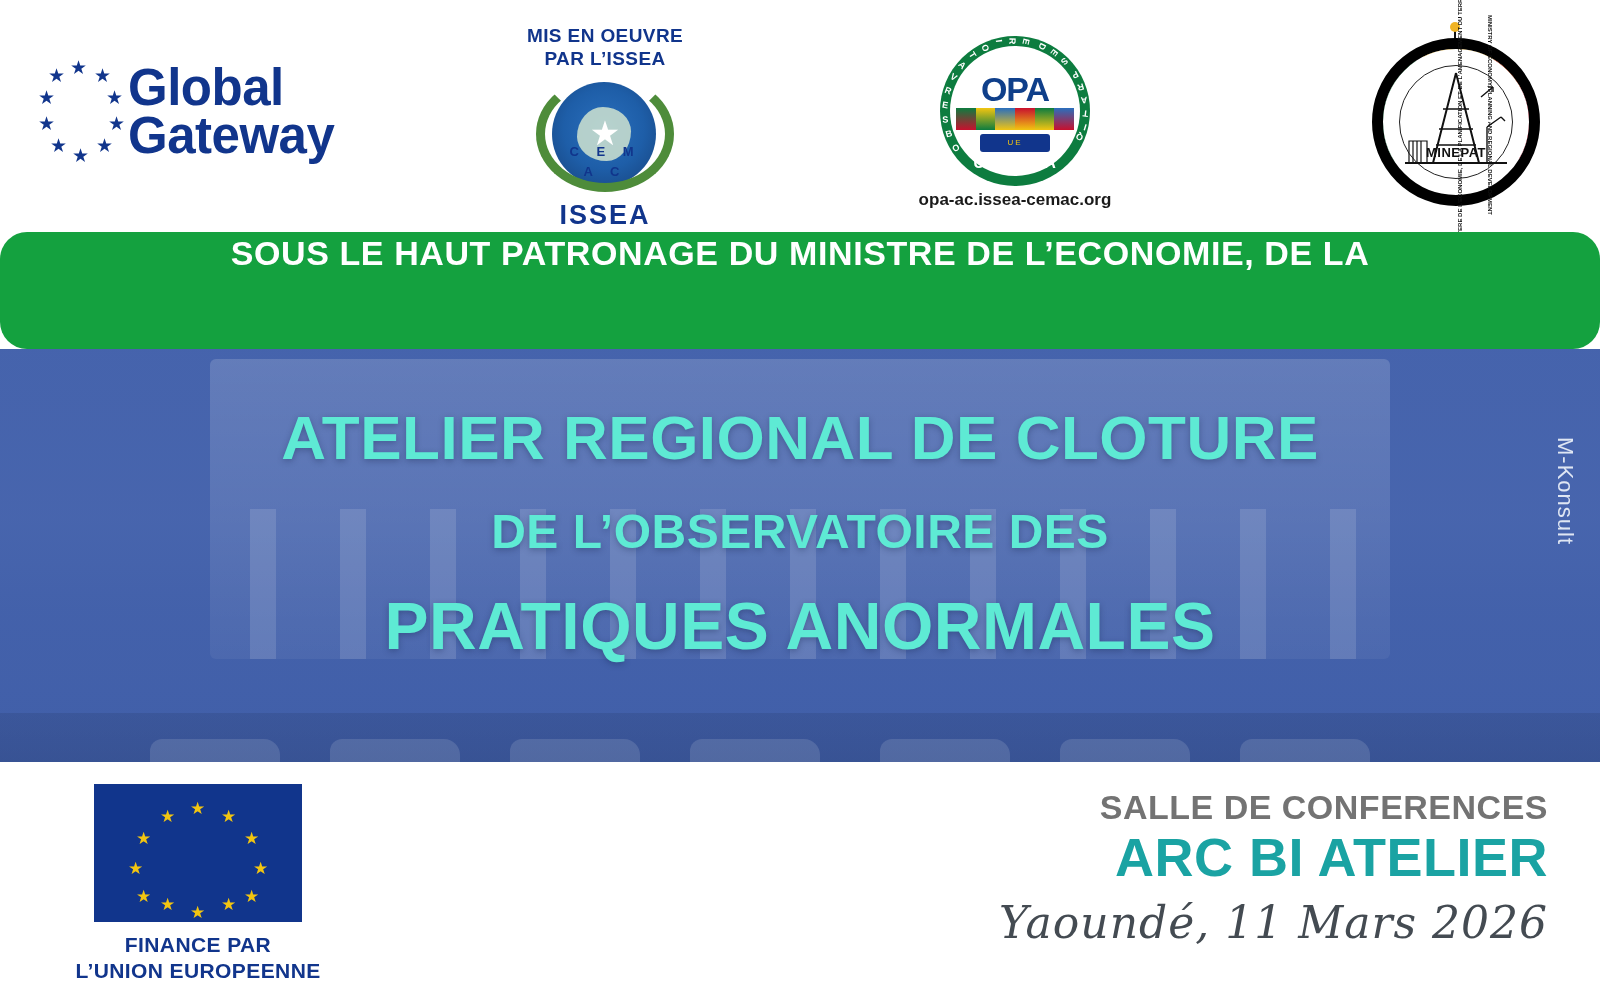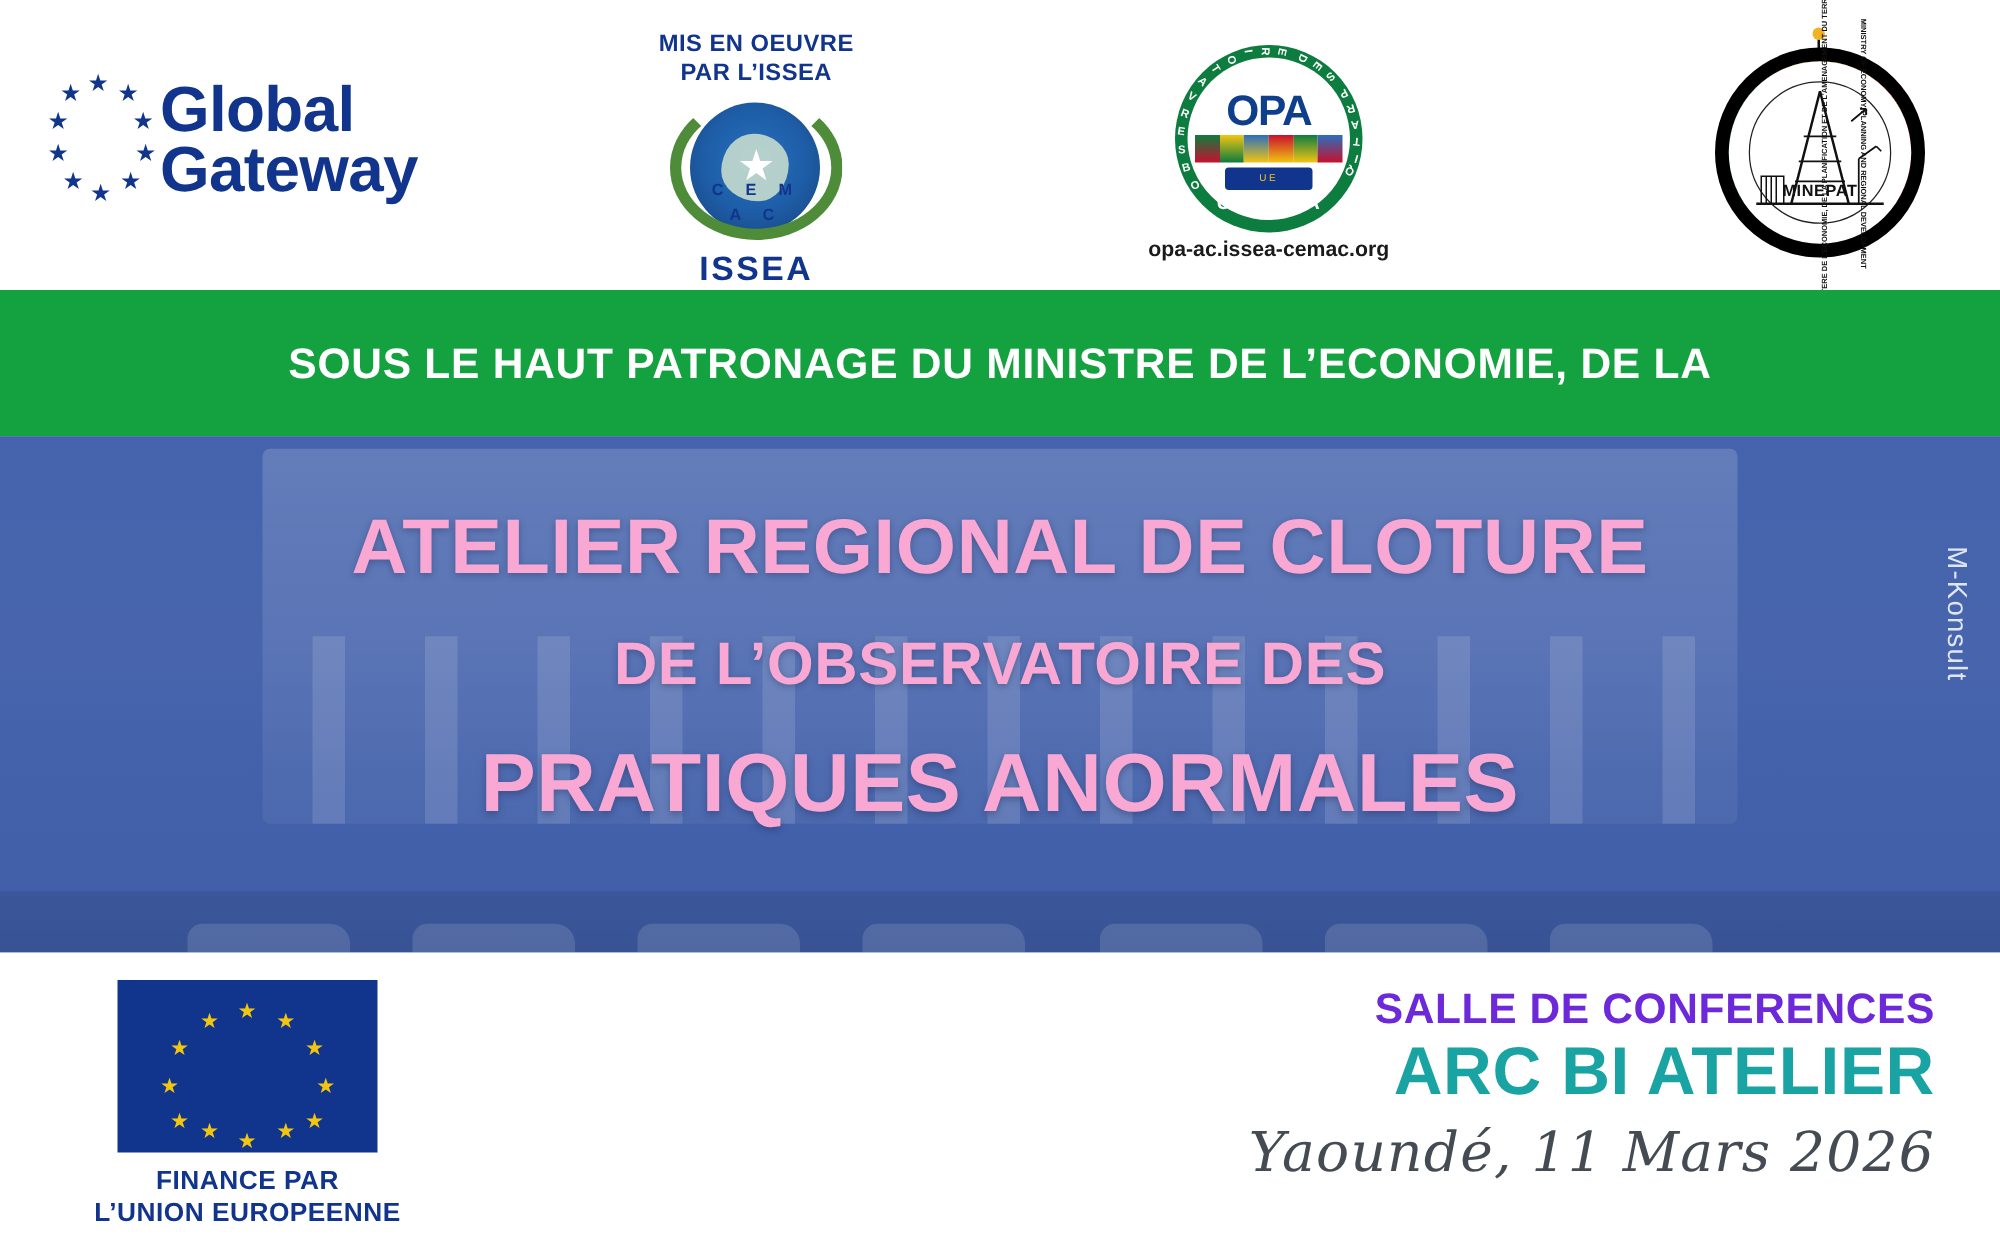--- a/index.html
+++ b/index.html
@@ -330,22 +330,23 @@
   }
 
   
   .green-band {
     position: absolute;
     left: 0; top: 232px;
     width: 1600px;
     height: 117px;
     background: #14a13f;
     display: flex;
-    align-items: center;
+    align-items: flex-start;
     justify-content: center;
+    border-radius: 27px;
   }
   .green-band-text {
     width: 1430px;
     text-align: center;
     color: #ffffff;
     font-weight: bold;
     font-size: 34px;
     line-height: 42px;
     letter-spacing: 0.6px;
   }
@@ -394,21 +395,21 @@
     bottom: 18px;
     width: 130px; height: 52px;
     border-radius: 12px 16px 6px 6px;
     background: rgba(255,255,255,0.13);
   }
   .hero-title {
     position: absolute;
     left: 0; top: 42px;
     width: 1600px;
     text-align: center;
-    color: #f9a8d4;
+    color: #5eead4;
     font-weight: bold;
     font-size: 64px;
     line-height: 94px;
     letter-spacing: 0.5px;
     text-shadow: 0 2px 6px rgba(20,35,75,0.35);
   }
   .hero-title .l1 { font-size: 62px; }
   .hero-title .l2 { font-size: 48px; }
   .hero-title .l3 { font-size: 66px; }
   .credit {
@@ -455,21 +456,21 @@
     font-size: 21px;
     line-height: 26px;
     letter-spacing: 0.4px;
   }
   .venue-block {
     position: absolute;
     right: 52px; top: 26px;
     text-align: right;
   }
   .venue-l1 {
-    color: #6d28d9;
+    color: #737373;
     font-weight: bold;
     font-size: 34px;
     letter-spacing: 0.5px;
   }
   .venue-l2 {
     color: #1aa3a3;
     font-weight: bold;
     font-size: 54px;
     line-height: 56px;
     letter-spacing: 0.5px;

